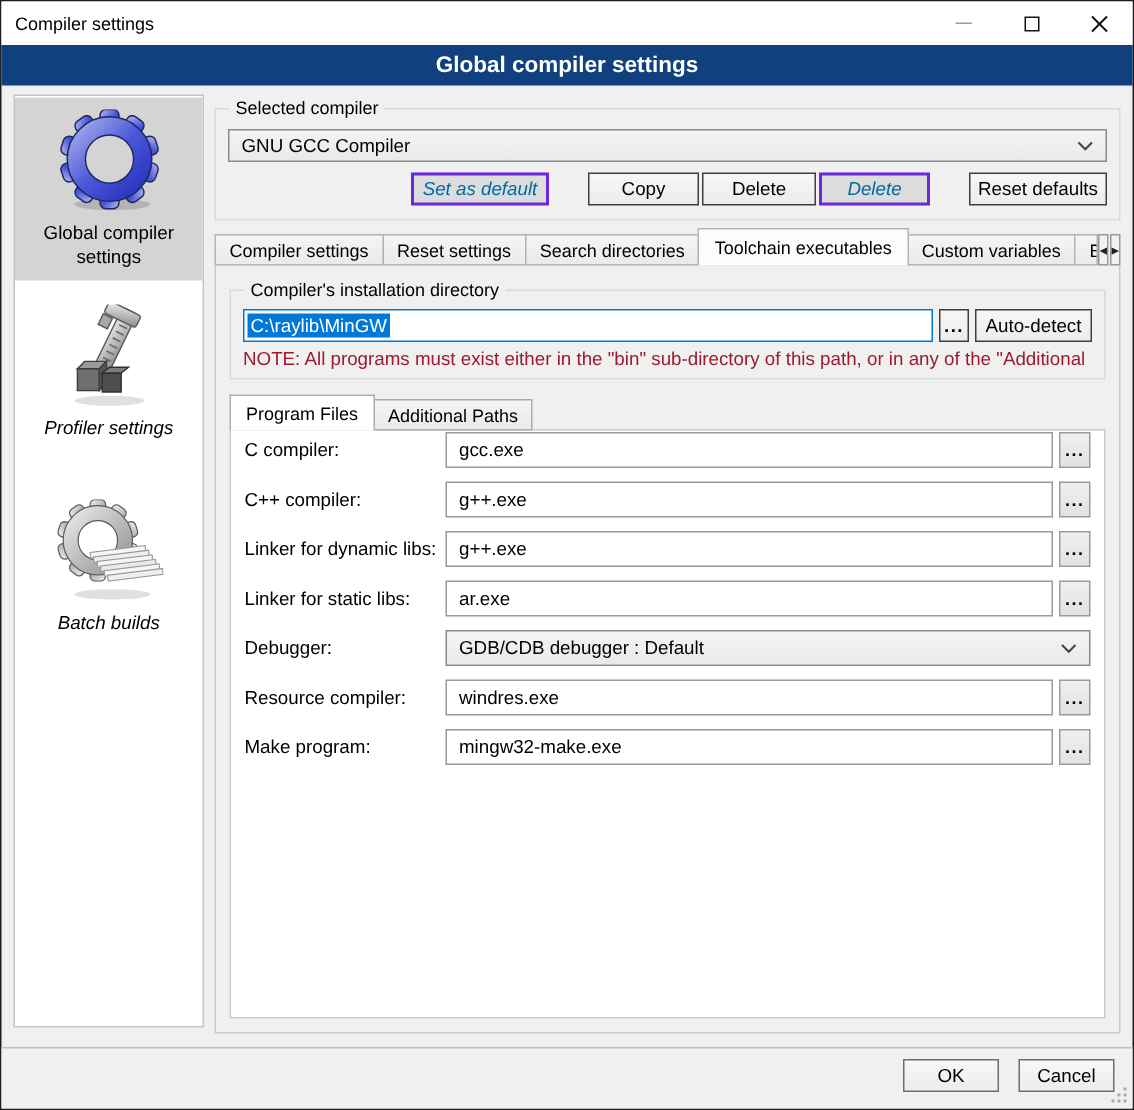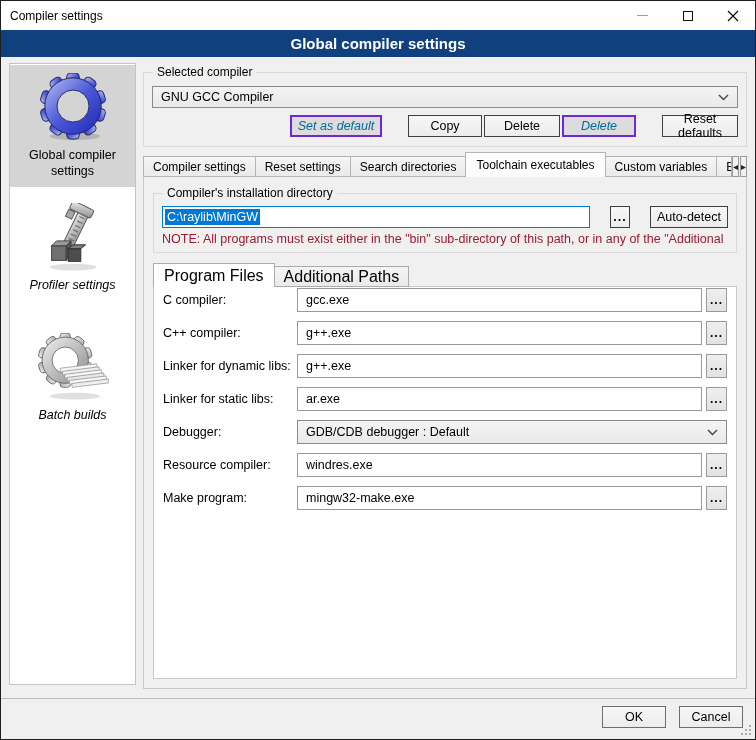--- a/index.html
+++ b/index.html
@@ -60,31 +60,31 @@
   .tab.clipped { width:35px; overflow:hidden; padding-right:0; }
   .tab-spacer { flex:1; }
   .tab-arrow { width:19px; height:21px; border:1px solid #9a9a9a; background:#f1f1f1; font-size:10px; color:#222;
                display:flex; align-items:center; justify-content:center; margin-left:1px; cursor:default; }
 
   .tabpanel { flex:1; border:1px solid #c9c9c9; background:#f0f0f0; margin-top:-1px;
               padding:10px 9px 9px; display:flex; flex-direction:column; min-height:0; }
 
   
   #gb-install { margin-top:6px; padding:12px 8px 6px; flex:none; }
-  .install-row { display:flex; align-items:center; gap:20px; }
+  .install-row { display:flex; align-items:center; gap:4px; }
   .pathbox { flex:1; height:22px; border:1px solid #0078d7; background:#fff;
              display:flex; align-items:center; padding:0 2px; font-size:12.5px; overflow:hidden; }
   .pathsel { background:#0078d7; color:#fff; padding:1px 2px; white-space:nowrap; }
   .browse-btn { width:20px; flex:none; font-weight:bold; letter-spacing:1px; }
   .autodetect-btn { width:78px; flex:none; }
   .note { margin-top:4px; color:#9c1b2f; font-size:12.5px; white-space:nowrap; overflow:hidden; }
 
   
   .subtabs { display:flex; align-items:flex-end; margin-top:10px; height:24px; position:relative; z-index:2; flex:none; }
-  .subtab { height:21px; padding:0 9px; font-size:16px; display:flex; align-items:center;
+  .subtab { height:21px; padding:0 9px; font-size:12px; display:flex; align-items:center;
             background:linear-gradient(#f5f5f5,#eaeaea); border:1px solid #ababab; margin-right:-1px; cursor:default; }
   .subtab.active { height:24px; background:#ffffff; border-bottom:none; z-index:3; padding:0 10px; }
 
   .subpanel { flex:1; border:1px solid #c9c9c9; background:#ffffff; margin-top:-1px;
               padding:1px 9px; display:flex; flex-direction:column; gap:9px; min-height:0; }
   .frow { display:flex; align-items:center; height:24px; flex:none; }
   .flabel { width:134px; flex:none; font-size:12.5px; }
   .finput { flex:1; height:24px; border:1px solid #999; background:#fff; display:flex; align-items:center;
             padding:0 8px; font-size:12.5px; }
   .fbrowse { width:21px; height:24px; margin-left:4px; flex:none; font-weight:bold; letter-spacing:1px;
@@ -228,21 +228,21 @@
                 <polyline points="1,1 5.5,5.5 10,1" fill="none" stroke="#444" stroke-width="1.4"></polyline>
               </svg>
           </span>
         </div>
         <div class="btnrow">
           <div style="flex:1"></div>
           <button class="btn disabled" style="width:92px">Set as default</button>
           <button class="btn" style="width:74px; margin-left:26px">Copy</button>
           <button class="btn" style="width:76px; margin-left:2px">Delete</button>
           <button class="btn disabled" style="width:74px; margin-left:2px">Delete</button>
-          <button class="btn" style="width:76px; margin-left:26px">Reset defaults</button>
+          <button class="btn" style="width:92px; margin-left:26px">Reset defaults</button>
         </div>
       </div>
 
       <div class="tabstrip">
         <div class="tab">Compiler settings</div>
         <div class="tab">Reset settings</div>
         <div class="tab">Search directories</div>
         <div class="tab active">Toolchain executables</div>
         <div class="tab">Custom variables</div>
         <div class="tab clipped">Builc</div>

